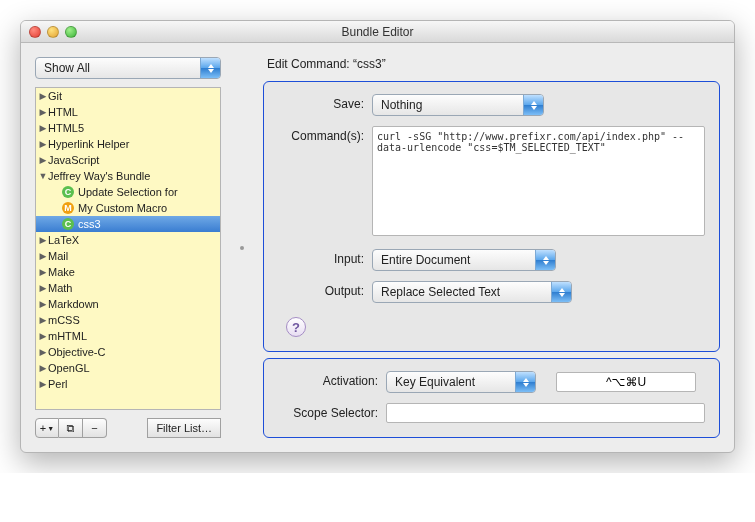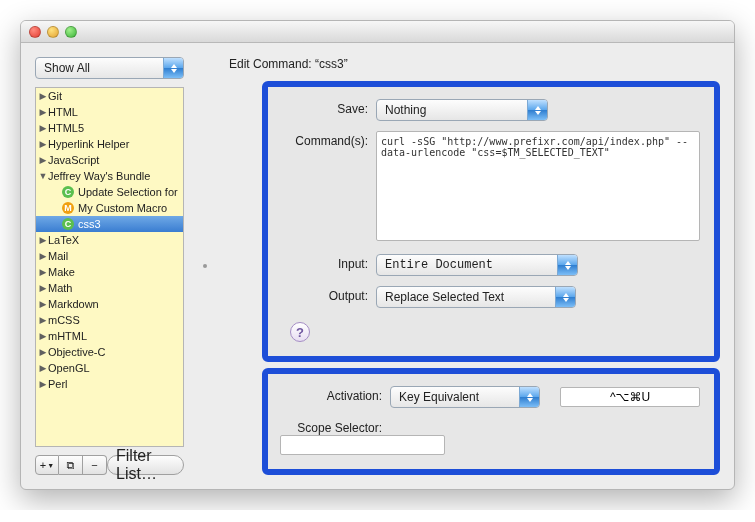--- a/index.html
+++ b/index.html
@@ -139,43 +139,42 @@
     width: 24px; height: 20px;
     border: 1px solid #a0a0a0;
     background: linear-gradient(#fdfdfd, #e2e2e2);
     font-size: 11px;
     display: flex; align-items:center; justify-content:center;
     cursor: default;
   }
   .mini-btn + .mini-btn { border-left: none; }
   .mini-btn:first-child { border-radius: 4px 0 0 4px; }
   .mini-btn:last-child { border-radius: 0 4px 4px 0; }
-  .mini-btn.single { border-radius: 10px; padding: 0 8px; width:auto; font-size:16px; }
+  .mini-btn.single { border-radius: 0; padding: 0 8px; width:auto; font-size:11px; }
   .divider {
     width: 6px;
     position: relative;
     display: flex;
     align-items: center;
     justify-content: center;
   }
   .divider-dot { width: 4px; height: 4px; border-radius: 50%; background: #999; }
   .main {
     flex: 1;
     display: flex;
     flex-direction: column;
     gap: 6px;
     font-size: 12px;
   }
   .edit-title { font-size: 12px; margin-bottom: 4px; padding-left: 4px;}
   .panel {
     background: #e7e7e7;
-    border: 6px solid #1d4ed8;
+    border: 1px solid #1d4ed8;
     border-radius: 6px;
     padding: 12px 14px 14px 12px;
-    margin-left: 37px;
   }
   .form-row {
     display: flex;
     align-items: flex-start;
     margin-bottom: 10px;
   }
   .form-label {
     width: 96px;
     text-align: right;
     padding-right: 8px;
@@ -216,37 +215,38 @@
     border-radius: 2px;
     padding: 0 4px;
     font-size: 12px;
   }
   .key-equiv {
     width: 140px;
     text-align: center;
     font-family: "Lucida Grande", sans-serif;
   }
   .w150 { width: 172px; }
-  .w170 { width: 202px; font-family: Liberation Mono, monospace; }
+  .w170 { width: 184px; }
   .scope-input { flex:1; }
   
   .tree::-webkit-scrollbar { width: 15px; }
   .tree::-webkit-scrollbar-track { background: #f0f0f0; border-left:1px solid #ccc;}
   .tree::-webkit-scrollbar-thumb { background: linear-gradient(90deg,#c7e0fa,#7db4ec); border:1px solid #6a9bd1; border-radius:7px;}
 </style>
 </head>
 <body>
 
 <div class="window">
   <div class="titlebar">
     <div class="traffic">
       <div class="tl red"></div>
       <div class="tl yellow"></div>
       <div class="tl green"></div>
     </div>
+    <div class="title">Bundle Editor</div>
   </div>
 
   <div class="content">
 
     <div class="sidebar">
       <div class="aqua-select">
         <span>Show All</span>
         <span class="aqua-cap"></span>
       </div>
 
@@ -404,21 +404,21 @@
           <div class="form-label" style="width:110px;">Activation:</div>
           <div class="form-ctrl" style="display:flex; gap:20px; align-items:center;">
             <div class="aqua-select aqua-select-inline" style="width:150px;">
               <span>Key Equivalent</span>
               <span class="aqua-cap"></span>
             </div>
             <input class="text-input key-equiv" value="^⌥⌘U" style="">
           </div>
         </div>
 
-        <div class="form-row" style="margin-bottom:0;flex-direction:column;">
+        <div class="form-row" style="margin-bottom:0;">
           <div class="form-label" style="width:110px;">Scope Selector:</div>
           <div class="form-ctrl" style="display:flex;">
             <input class="text-input scope-input" value="" style="">
           </div>
         </div>
       </div>
 
     </div>
   </div>
 </div>

